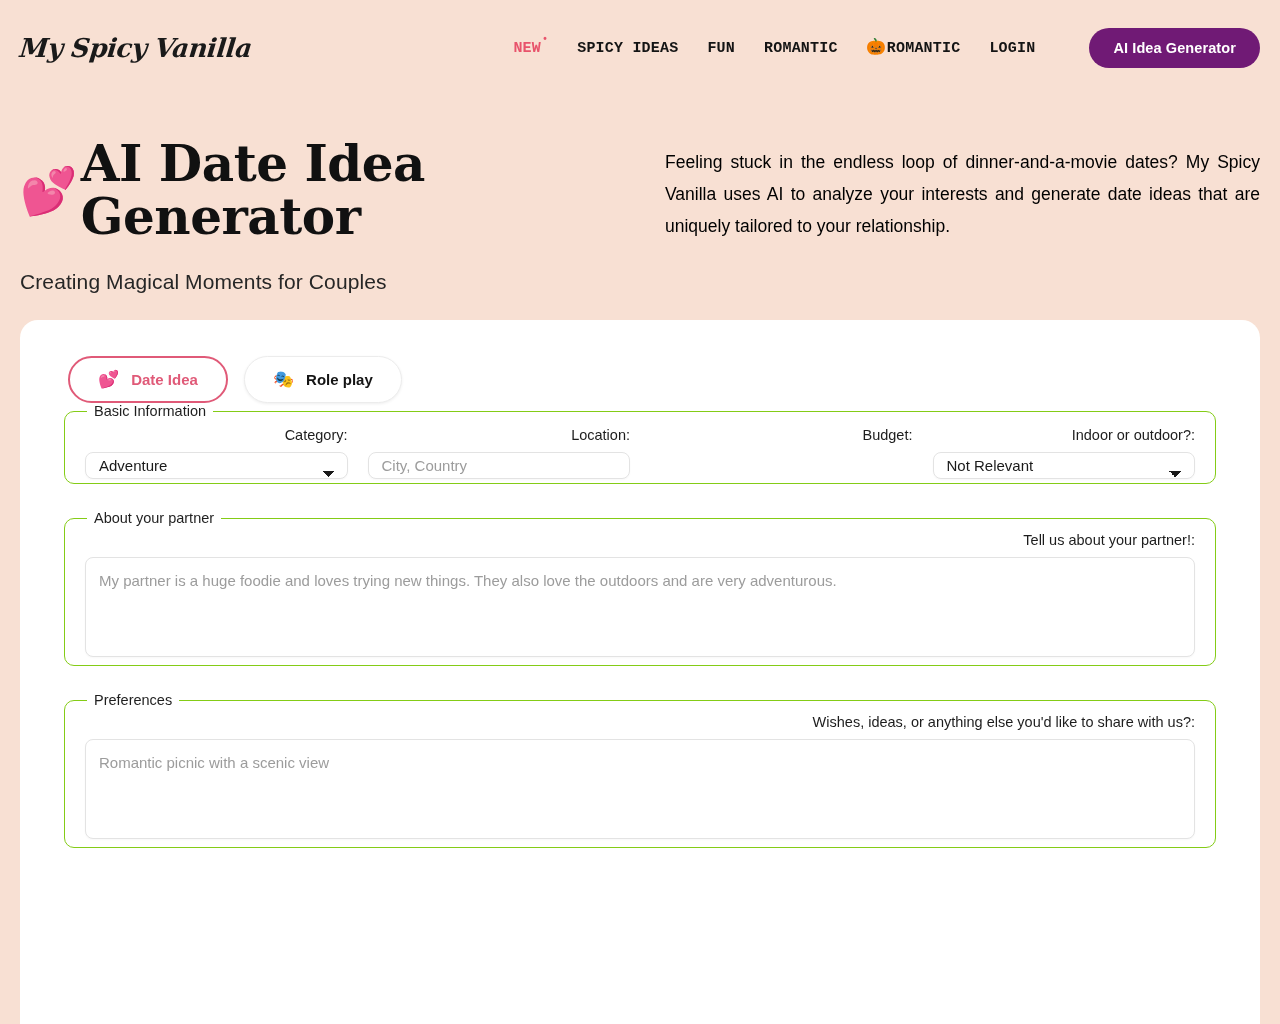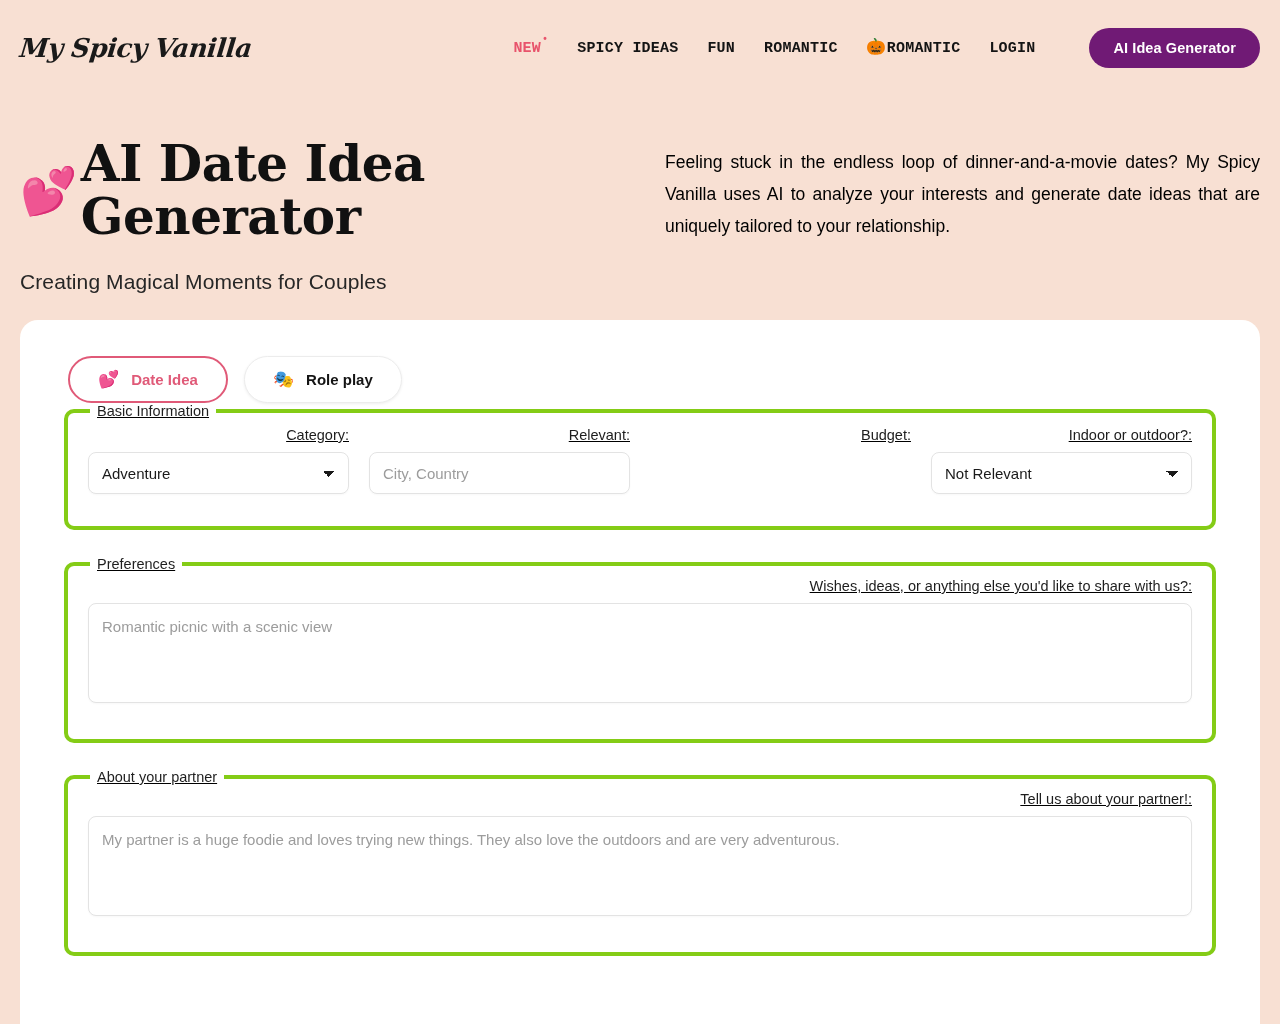--- a/index.html
+++ b/index.html
@@ -155,25 +155,24 @@
   }
   .tab.inactive {
     border: 1px solid #ececec;
     color: #141414;
     box-shadow: 0 1px 3px rgba(0,0,0,0.07);
     min-width: 130px;
   }
 
   
   .fs {
-    border: 4px solid #84cc16;
+    border: 1px solid #84cc16;
     border-radius: 10px;
     margin: 0 22px 26px 22px;
-    padding: 0 20px 32px 20px;
-    text-decoration: underline;
+    padding: 0 20px 4px 20px;
   }
   .fs > legend {
     font-size: 14.5px;
     color: #1f1f1f;
     padding: 0 7px;
     margin-left: 2px;
   }
   .row-4 {
     display: flex;
     gap: 20px;
@@ -182,21 +181,21 @@
   .field { flex: 1; min-width: 0; }
   .field-label {
     display: block;
     font-size: 14.5px;
     color: #1d1d1d;
     margin: 0 0 9px 13px;
     text-align: right;
   }
   .control {
     width: 100%;
-    height: 42px;
+    height: 27px;
     border: 1px solid #e3e3e3;
     border-radius: 8px;
     background: #ffffff;
     font-family: "Liberation Sans", sans-serif;
     font-size: 15px;
     color: #1a1a1a;
     padding: 0 13px;
     outline: none;
     box-shadow: 0 1px 2px rgba(0,0,0,0.03);
   }
@@ -291,47 +290,47 @@
     <div class="row-4">
 
       <div class="field">
         <label class="field-label">Category:</label>
         <select class="control">
           <option>Adventure</option>
         </select>
       </div>
 
       <div class="field">
-        <label class="field-label">Relevant:</label>
+        <label class="field-label">Location:</label>
         <input class="control" type="text" placeholder="City, Country" style="">
       </div>
 
       <div class="field">
         <label class="field-label">Budget:</label>
       </div>
 
       <div class="field">
         <label class="field-label">Indoor or outdoor?:</label>
         <select class="control">
           <option>Not Relevant</option>
         </select>
       </div>
 
+    </div>
+  </fieldset>
+
+  <fieldset class="fs">
+    <legend>About your partner</legend>
+    <div class="ta-wrap">
+      <label class="field-label">Tell us about your partner!:</label>
+      <textarea class="control" placeholder="My partner is a huge foodie and loves trying new things. They also love the outdoors and are very adventurous." style=""></textarea>
     </div>
   </fieldset>
 
   <fieldset class="fs">
     <legend>Preferences</legend>
     <div class="ta-wrap">
       <label class="field-label">Wishes, ideas, or anything else you'd like to share with us?:</label>
       <textarea class="control" placeholder="Romantic picnic with a scenic view" style=""></textarea>
     </div>
   </fieldset>
 
-  <fieldset class="fs">
-    <legend>About your partner</legend>
-    <div class="ta-wrap">
-      <label class="field-label">Tell us about your partner!:</label>
-      <textarea class="control" placeholder="My partner is a huge foodie and loves trying new things. They also love the outdoors and are very adventurous." style=""></textarea>
-    </div>
-  </fieldset>
-
 </div>
 
 </body></html>

